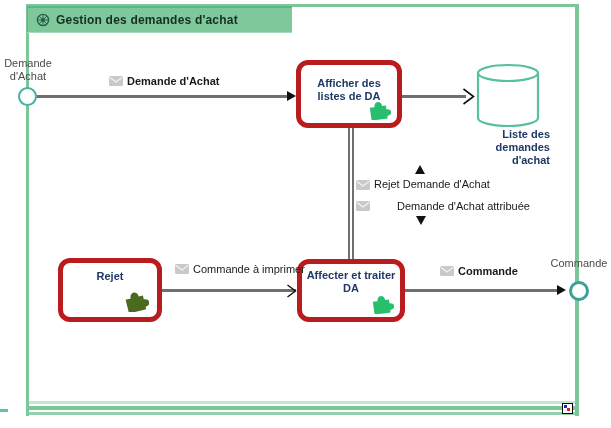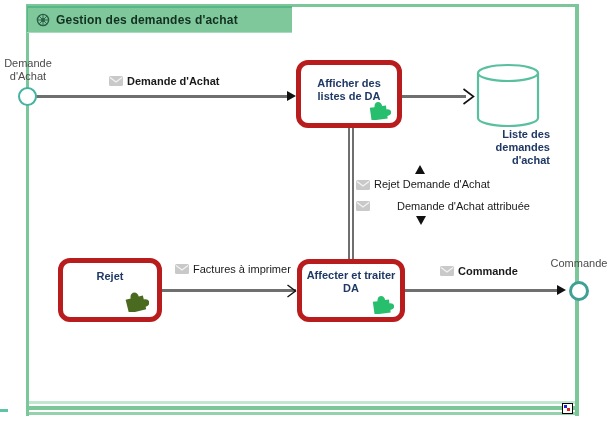--- a/index.html
+++ b/index.html
@@ -190,21 +190,21 @@
       <path d="M1,1.5 L7,6 L13,1.5" fill="none" stroke="#f3f3f3" stroke-width="1.2"></path>
     </svg>
     <span class="msg-text">Demande d'Achat attribuée</span>
   </div>
 
   <div class="msg msg-factures">
     <svg width="14" height="10" viewBox="0 0 14 10">
       <rect x="0" y="0" width="14" height="10" rx="1.5" fill="#c9c9c9"></rect>
       <path d="M1,1.5 L7,6 L13,1.5" fill="none" stroke="#f3f3f3" stroke-width="1.2"></path>
     </svg>
-    <span class="msg-text">Factures à imprimer</span>
+    <span class="msg-text">Commande à imprimer</span>
   </div>
 
   <div class="msg msg-bold msg-commande">
     <svg width="14" height="10" viewBox="0 0 14 10">
       <rect x="0" y="0" width="14" height="10" rx="1.5" fill="#c9c9c9"></rect>
       <path d="M1,1.5 L7,6 L13,1.5" fill="none" stroke="#f3f3f3" stroke-width="1.2"></path>
     </svg>
     <span class="msg-text">Commande</span>
   </div>
 

